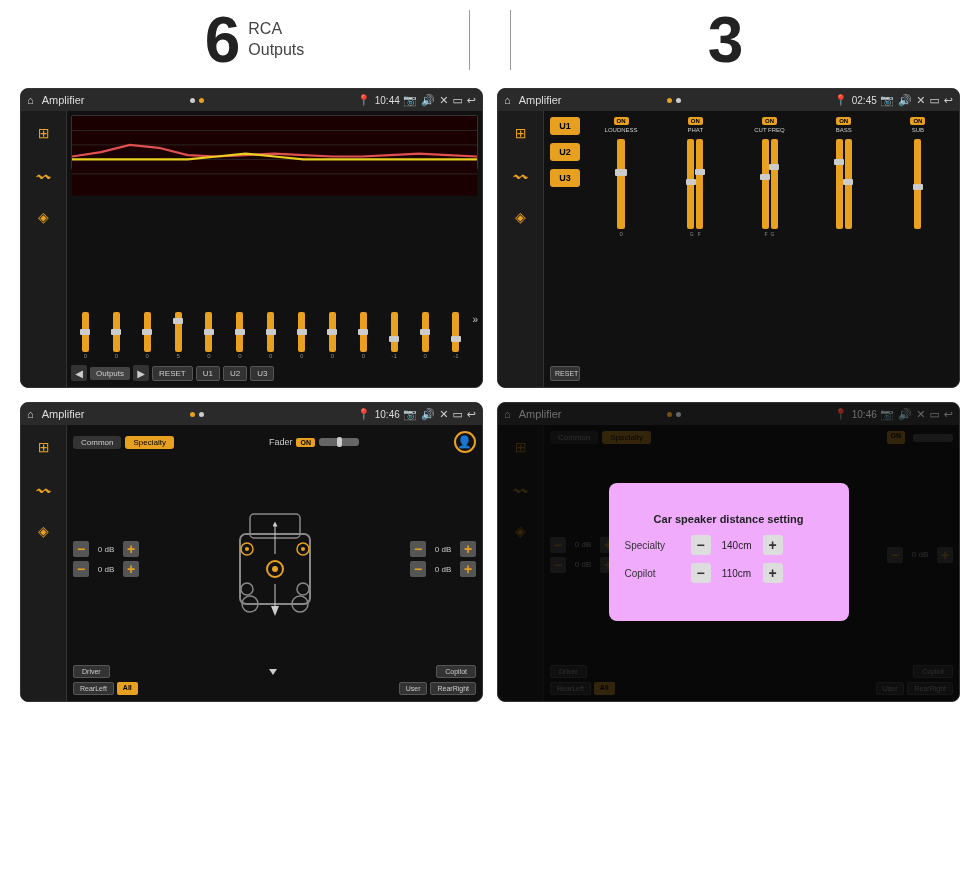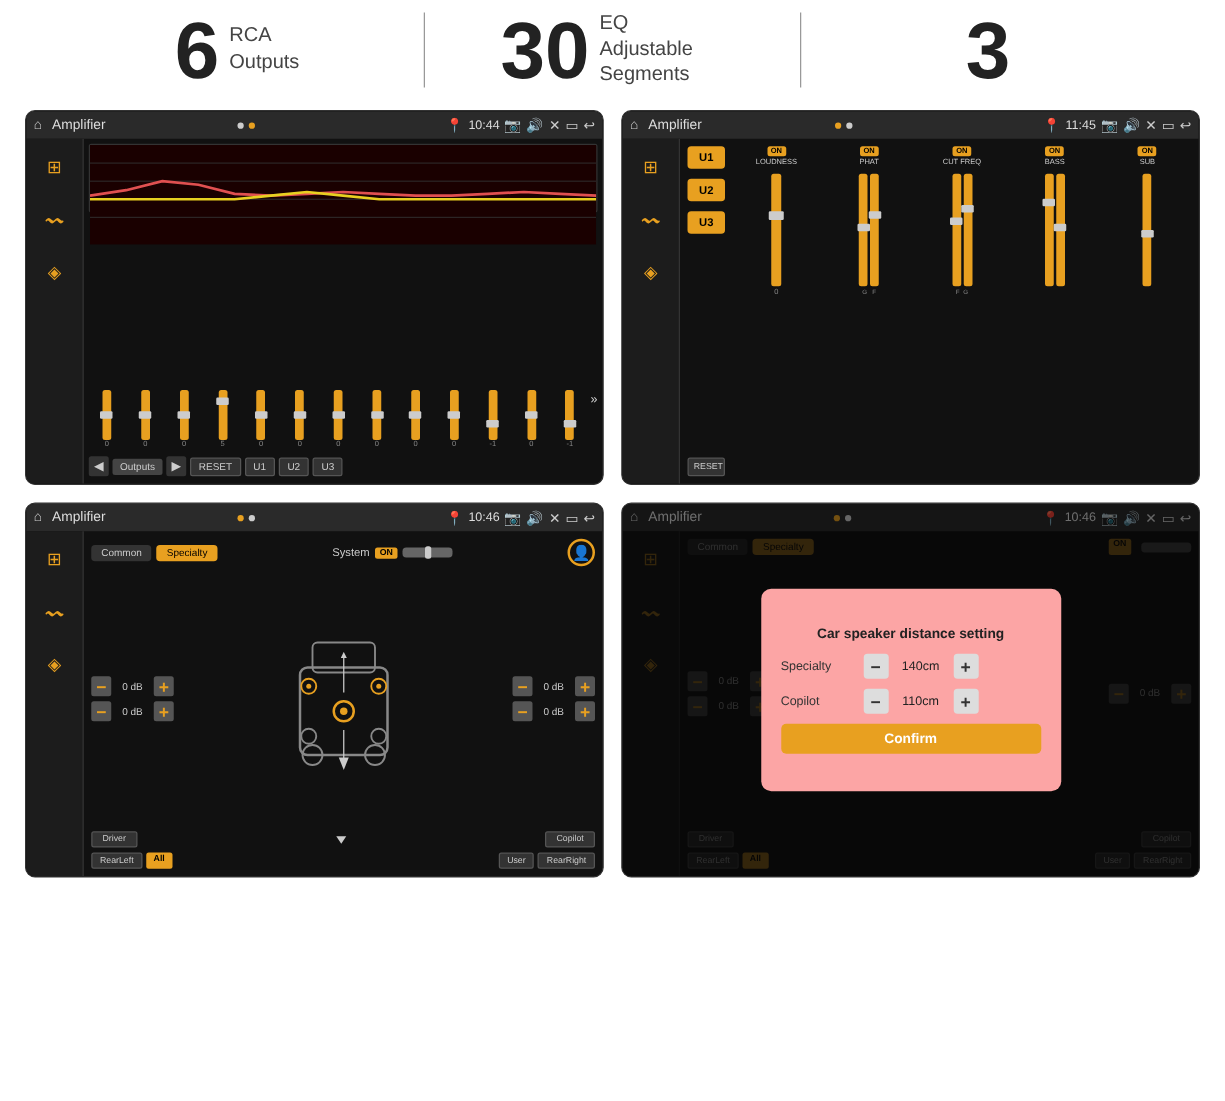--- a/index.html
+++ b/index.html
@@ -191,21 +191,21 @@
       position: absolute;
       top: 0; left: 0; right: 0; bottom: 0;
       background: rgba(0,0,0,0.5);
       display: flex;
       align-items: center;
       justify-content: center;
       z-index: 10;
     }
 
     .dialog-box {
-      background: #fca5a5;
+      background: #f0abfc;
       border-radius: 8px;
       padding: 30px 16px;
       width: 240px;
     }
 
     .dialog-title {
       font-size: 11px;
       font-weight: bold;
       color: #222;
       margin-bottom: 10px;
@@ -305,24 +305,20 @@
 
 <div style="width:980px;height:881px;background:#fff;overflow:hidden;">
 
 
   <div class="stats-row">
     <div class="stat-item">
       <span class="stat-number">6</span>
       <span class="stat-text">RCA<br>Outputs</span>
     </div>
     <div class="stat-divider"></div>
-    <div class="stat-item">
-      <span class="stat-number">30</span>
-      <span class="stat-text">EQ Adjustable<br>Segments</span>
-    </div>
     <div class="stat-divider"></div>
     <div class="stat-item">
       <span class="stat-number">3</span>
     </div>
   </div>
 
   <div class="screenshots-grid">
 
     <div class="screen-card eq-screen">
 
@@ -486,21 +482,21 @@
 
     <div class="screen-card crossover-screen">
 
       <div class="status-bar">
         <span class="icon-unicode">⌂</span>
         <span class="status-title">Amplifier</span>
         <span class="dot-indicator active"></span>
         <span class="dot-indicator"></span>
         <span style="flex:1"></span>
         <span class="icon-unicode">📍</span>
-        <span class="status-time">11:45</span>
+        <span class="status-time">02:45</span>
         <span class="icon-unicode">📷</span>
         <span class="icon-unicode">🔊</span>
         <span class="icon-unicode">✕</span>
         <span class="icon-unicode">▭</span>
         <span class="icon-unicode">↩</span>
       </div>
       <div class="screen-inner-content">
 
         <div class="crossover-sidebar">
           <div class="eq-sidebar-icon">⊞</div>
@@ -611,21 +607,21 @@
         </div>
 
         <div style="flex:1;padding:6px;display:flex;flex-direction:column;gap:4px;">
 
           <div style="display:flex;align-items:center;gap:6px;justify-content:space-between;">
             <div style="display:flex;gap:4px;">
               <div style="padding:2px 8px;background:#333;color:#ccc;font-size:8px;border-radius:3px;">Common</div>
               <div style="padding:2px 8px;background:#e8a020;color:#000;font-size:8px;border-radius:3px;">Specialty</div>
             </div>
             <div style="display:flex;align-items:center;gap:4px;">
-              <span style="font-size:9px;color:#ccc;">System</span>
+              <span style="font-size:9px;color:#ccc;">Fader</span>
               <div style="background:#e8a020;color:#000;font-size:7px;font-weight:bold;padding:1px 4px;border-radius:2px;">ON</div>
               <div style="width:40px;height:8px;background:#666;border-radius:3px;position:relative;">
                 <div style="position:absolute;left:18px;top:-1px;width:5px;height:10px;background:#ccc;border-radius:2px;"></div>
               </div>
             </div>
             <div class="fader-person-icon">👤</div>
           </div>
 
           <div style="display:flex;gap:6px;flex:1;">
 
@@ -793,19 +789,18 @@
             <div class="dialog-plus">+</div>
           </div>
 
           <div class="dialog-row">
             <span class="dialog-row-label">Copilot</span>
             <div class="dialog-minus">−</div>
             <span class="dialog-val">110cm</span>
             <div class="dialog-plus">+</div>
           </div>
 
-          <div class="dialog-confirm">Confirm</div>
         </div>
       </div>
     </div>
 
   </div>
 </div>
 
 </body></html>

